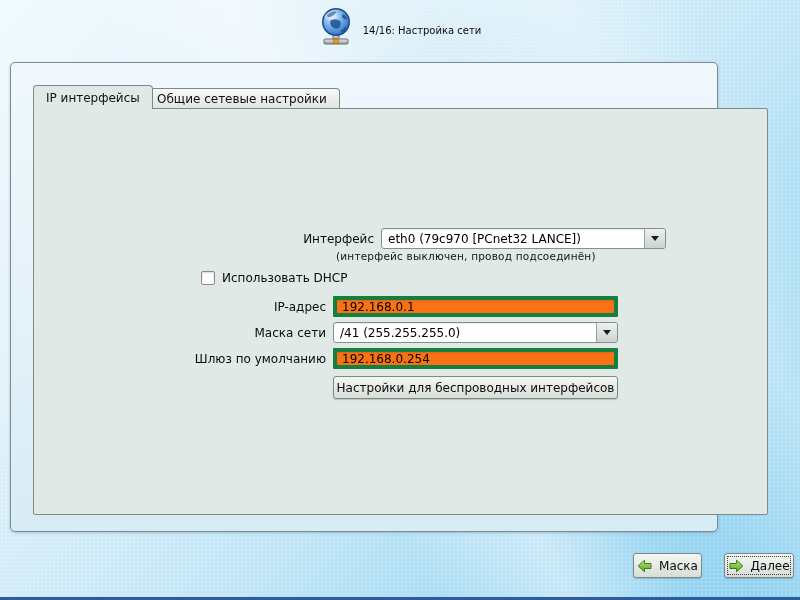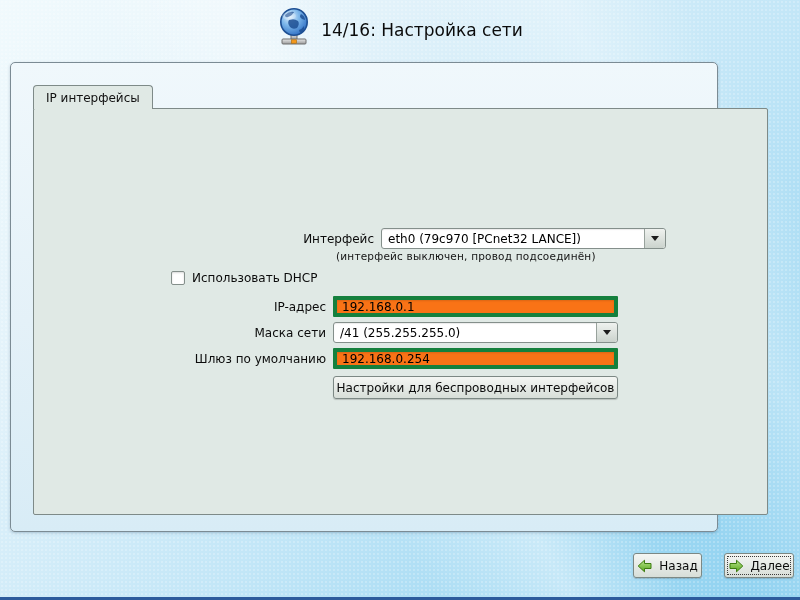--- a/index.html
+++ b/index.html
@@ -15,21 +15,21 @@
       linear-gradient(60deg, rgba(255,255,255,0) 66%, rgba(255,255,255,.30) 79%, rgba(255,255,255,0) 90%),
       linear-gradient(135deg, #f1fafd 0%, #e2f2fa 28%, #c2e6f7 58%, #9cd7f2 85%, #8ed1f0 100%);
     background-size:4px 4px, 100% 100%, 100% 100%, 100% 100%;
   }
 
   
   .header {
     position:absolute; top:6px; left:0; width:100%; height:48px;
     display:flex; align-items:center; justify-content:center; gap:10px;
   }
-  .header .title { font-size:17px; color:#0b0b0b; }
+  .header .title { font-size:10px; color:#0b0b0b; }
 
   
   .panel {
     position:absolute; left:10px; top:62px; width:708px; height:470px;
     background:linear-gradient(180deg,#f0f8fc 0%, #e4f1f8 55%, #d8ecf6 100%);
     border:1px solid #7b8b94; border-radius:5px;
     box-shadow:0 1px 3px rgba(30,60,90,.25);
   }
 
   .tab {
@@ -86,21 +86,21 @@
     width:0; height:0;
     border-left:4px solid transparent; border-right:4px solid transparent;
     border-top:5px solid #1c1c1c;
   }
 
   .note {
     position:absolute; left:302px; top:141px;
     font-size:10.5px; color:#141414; letter-spacing:.2px;
   }
 
-  .cb-row { position:absolute; left:137px; top:162px; display:flex; align-items:center; gap:7px;justify-content:space-between; }
+  .cb-row { position:absolute; left:167px; top:162px; display:flex; align-items:center; gap:7px;justify-content:space-between; }
   .checkbox {
     width:14px; height:14px; background:#fff;
     border:1px solid #848f8b; border-radius:2px;
     box-shadow:inset 0 1px 2px rgba(0,0,0,.15);
   }
   .cb-label { font-size:12px; color:#0b0b0b; white-space:nowrap; }
 
   .push-btn {
     background:linear-gradient(180deg,#f4f6f3 0%, #e6eae6 50%, #d7ded8 100%);
     border:1px solid #7c8884; border-radius:3px;
@@ -150,20 +150,23 @@
     </svg>
   </span>
   <span class="title">14/16: Настройка сети</span>
 </div>
 
 <div class="panel">
 
   <div class="tab active">
     <span>IP интерфейсы</span>
   </div>
+  <div class="tab inactive">
+    <span>Общие сетевые настройки</span>
+  </div>
 
   <div class="content">
 
     <div class="row" style="top:119px;margin-left:48px;">
       <div class="lbl">Интерфейс</div>
       <div class="ctl combo">
         <div class="combo-value">eth0 (79c970 [PCnet32 LANCE])</div>
         <div class="combo-btn">
           <div class="arrow-down"></div>
         </div>
@@ -210,21 +213,21 @@
     <svg width="16" height="14" viewBox="0 0 16 14">
       <defs>
         <linearGradient id="ga1" x1="0" y1="0" x2="0" y2="1">
           <stop offset="0%" stop-color="#b9e58a"></stop>
           <stop offset="100%" stop-color="#55a51b"></stop>
         </linearGradient>
       </defs>
       <path d="M14 4.5 H7.5 V1.2 L1.2 7 L7.5 12.8 V9.5 H14 Z" fill="url(#ga1)" stroke="#3d7c10" stroke-width="1"></path>
     </svg>
   </span>
-  <span>Назад</span>
+  <span>Маска</span>
 </button>
 
 <button class="push-btn nav-btn nav-next">
   <span style="display:flex;">
     <svg width="16" height="14" viewBox="0 0 16 14">
       <defs>
         <linearGradient id="ga2" x1="0" y1="0" x2="0" y2="1">
           <stop offset="0%" stop-color="#b9e58a"></stop>
           <stop offset="100%" stop-color="#55a51b"></stop>
         </linearGradient>

